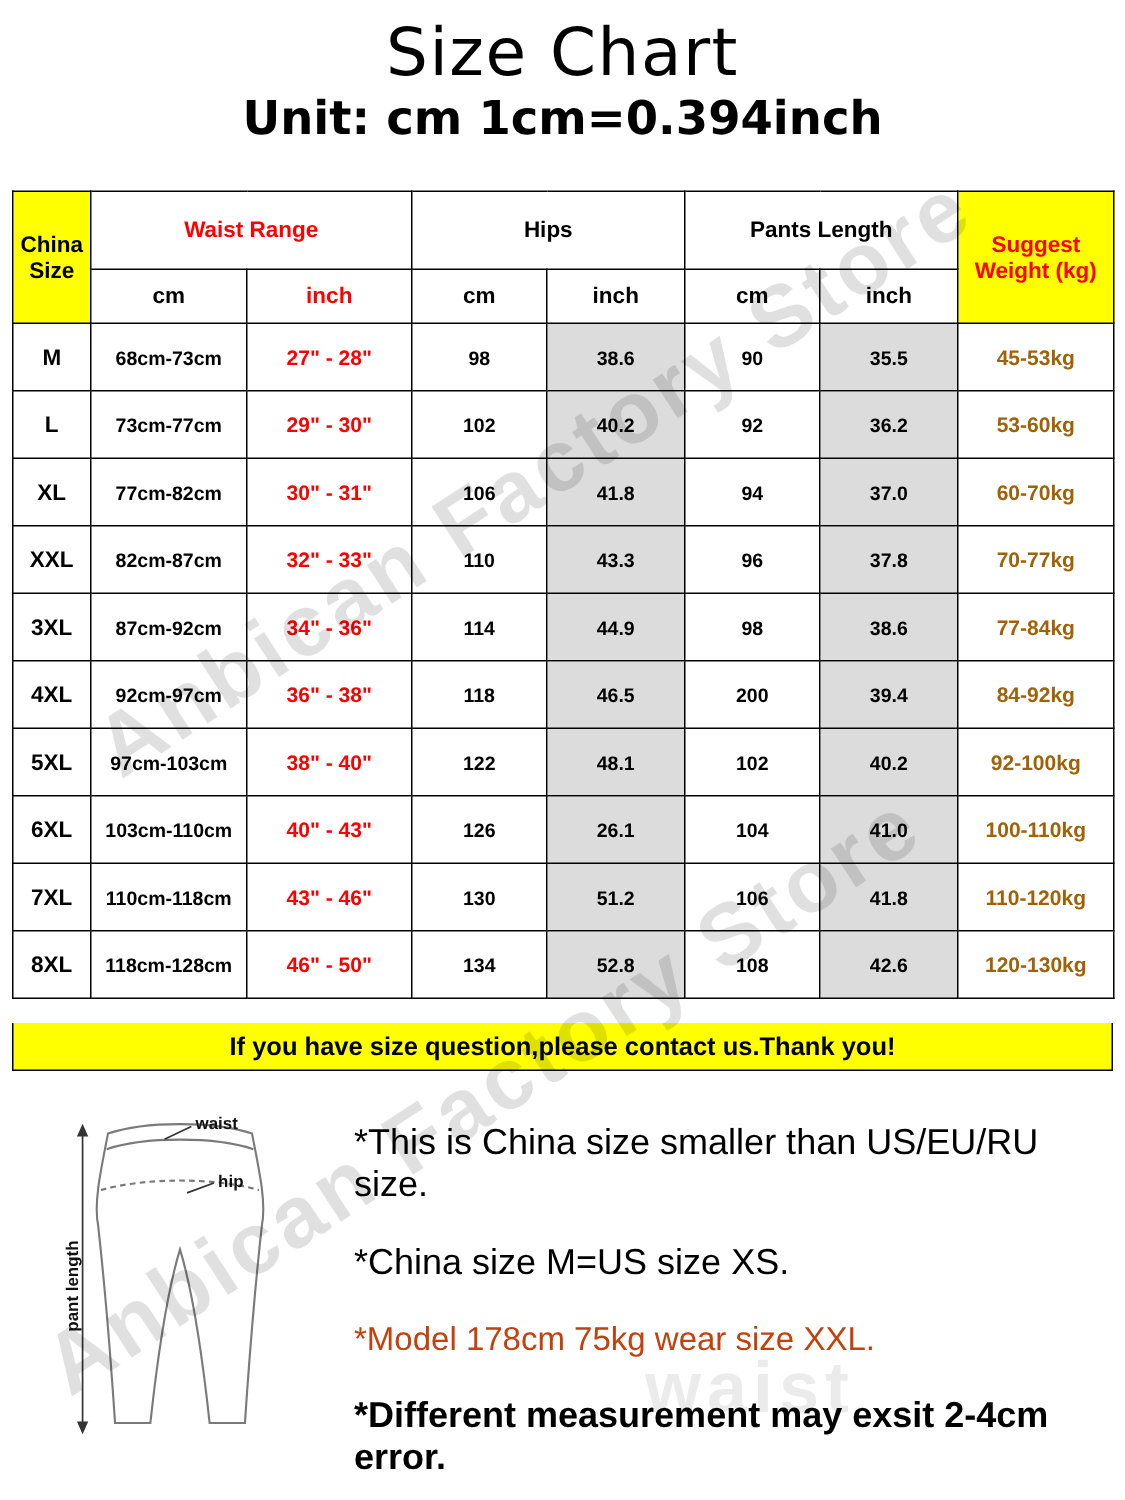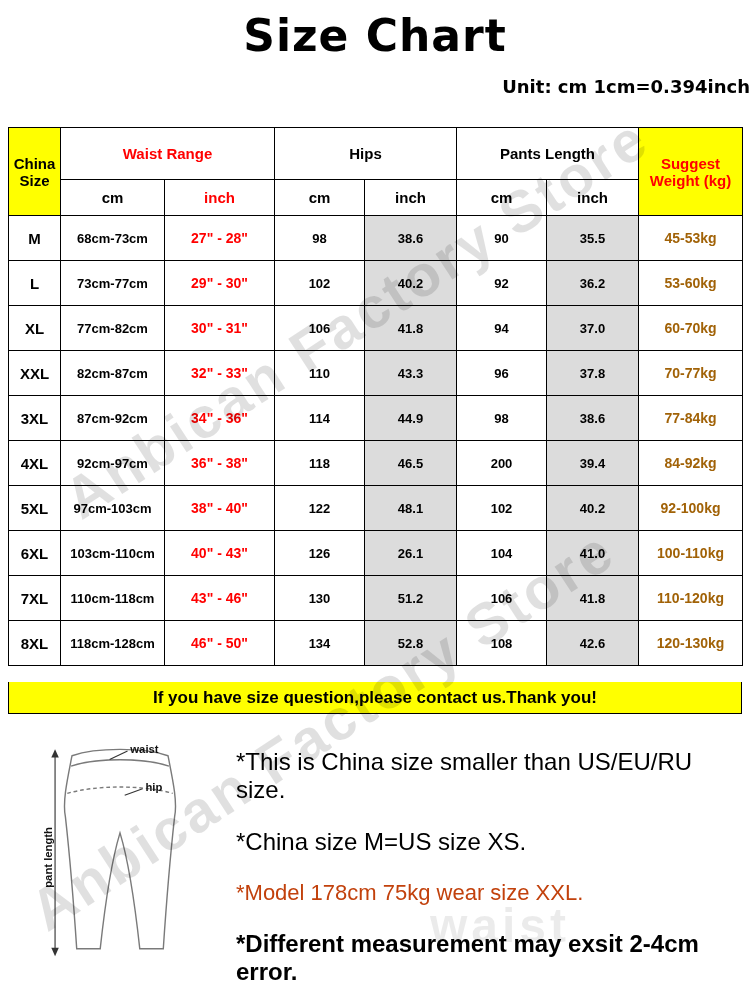--- a/index.html
+++ b/index.html
@@ -1,21 +1,21 @@
 <!DOCTYPE html>
 <html><head>
 <meta charset="utf-8">
 <style>
   html,body{margin:0;padding:0;background:#fff;}
   .page{position:relative;width:750px;height:1000px;background:#fff;overflow:hidden;
         font-family:"Liberation Sans",sans-serif;color:#000;}
-  .title{text-align:center;font-family:"DejaVu Sans",sans-serif;font-weight:bold;
+  .title{text-align:center;font-family:"DejaVu Sans",sans-serif;font-weight:normal;
          font-size:44px;padding-top:10px;letter-spacing:1px;}
-  .subtitle{text-align:right;font-family:"DejaVu Sans",sans-serif;font-weight:bold;
-            font-size:18px;margin-top:15px;}
+  .subtitle{text-align:center;font-family:"DejaVu Sans",sans-serif;font-weight:bold;
+            font-size:31px;margin-top:0;}
   table{border-collapse:collapse;table-layout:fixed;width:734px;margin:30px 8px 0 8px;}
   th,td{border:1px solid #000;text-align:center;vertical-align:middle;font-weight:bold;
         padding:0;overflow:hidden;}
   thead tr.h1{height:52px;}
   thead tr.h2{height:36px;}
   tbody tr{height:45px;}
   th{font-size:15px;}
   .red{color:#ff0000;}
   .yellow{background:#ffff00;}
   .shade{background:#dcdcdc;}

